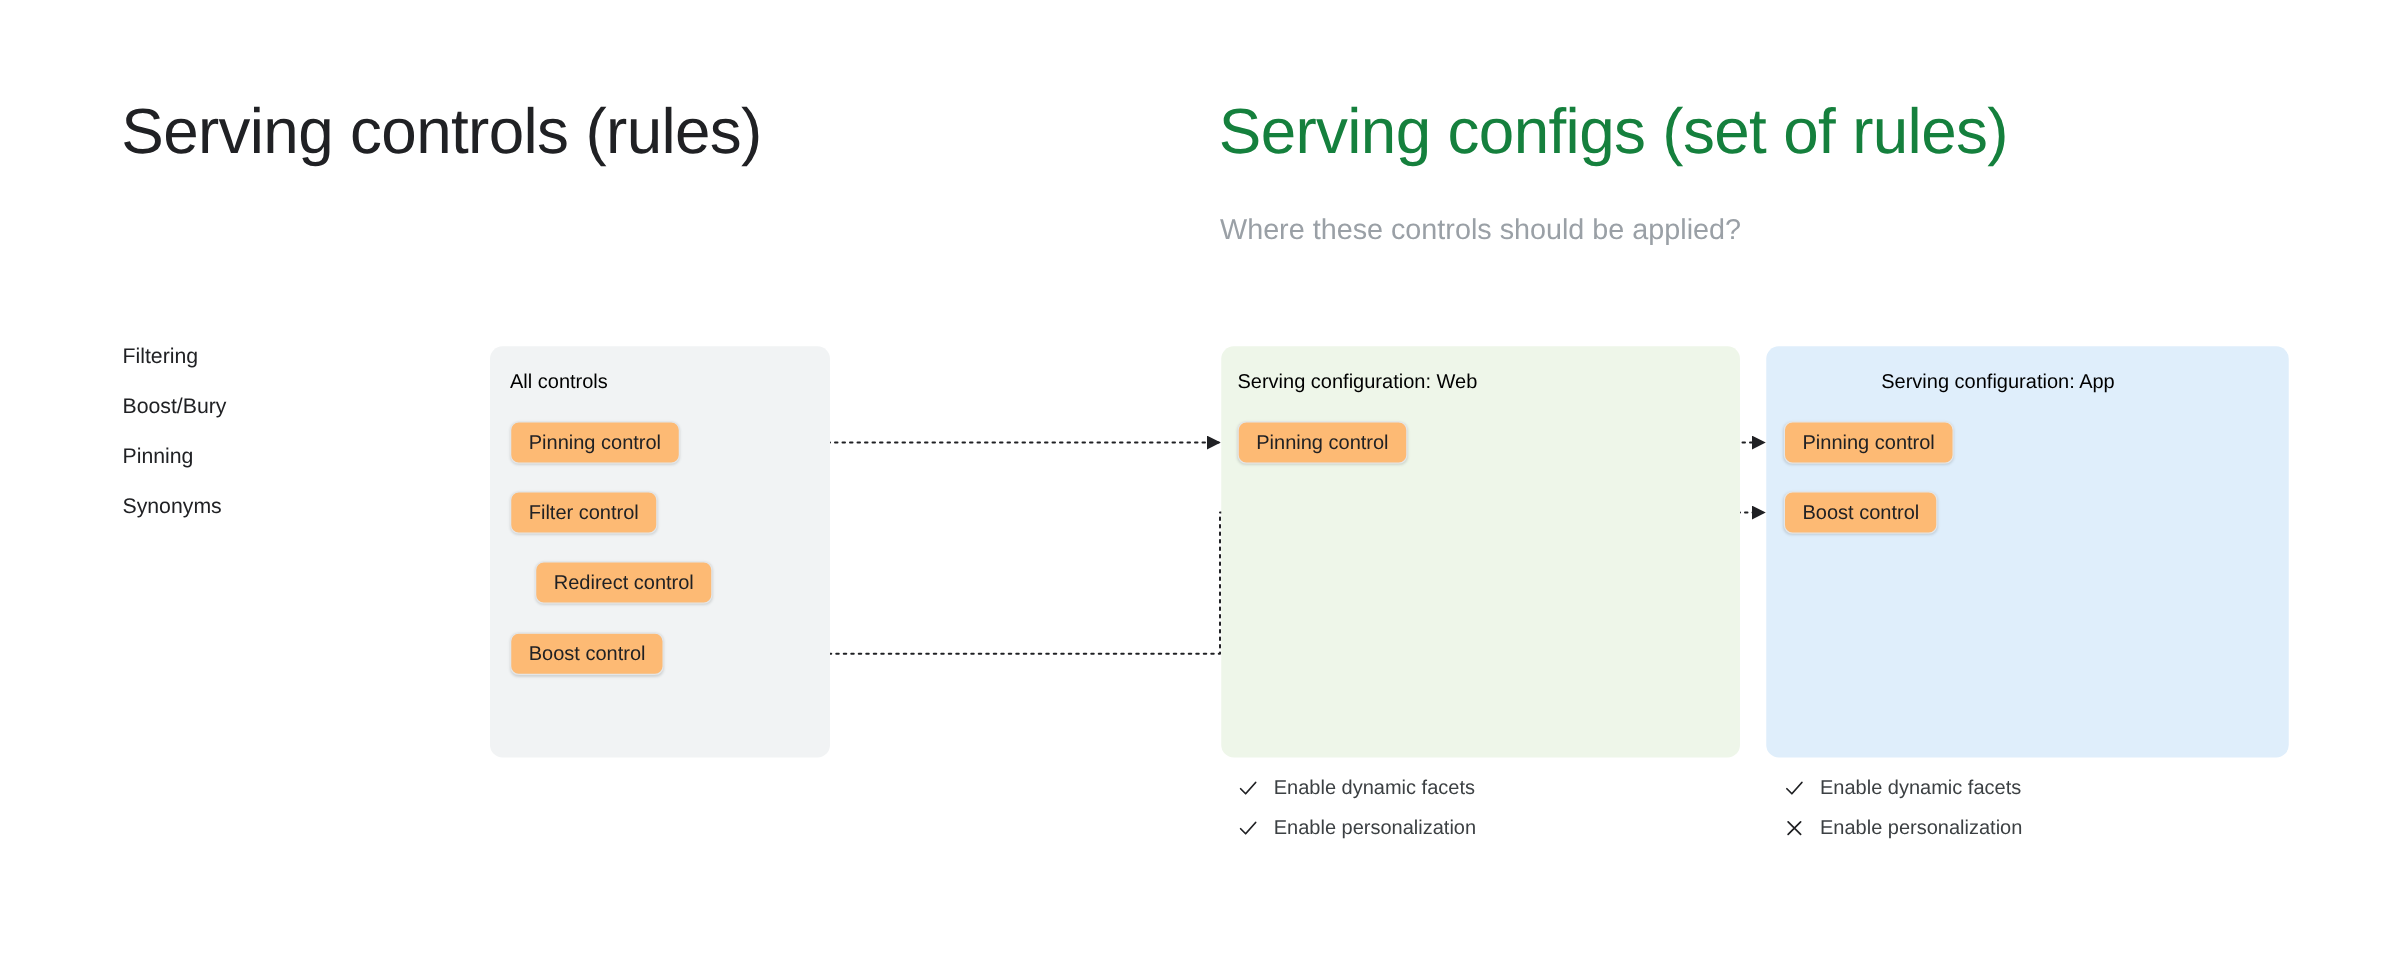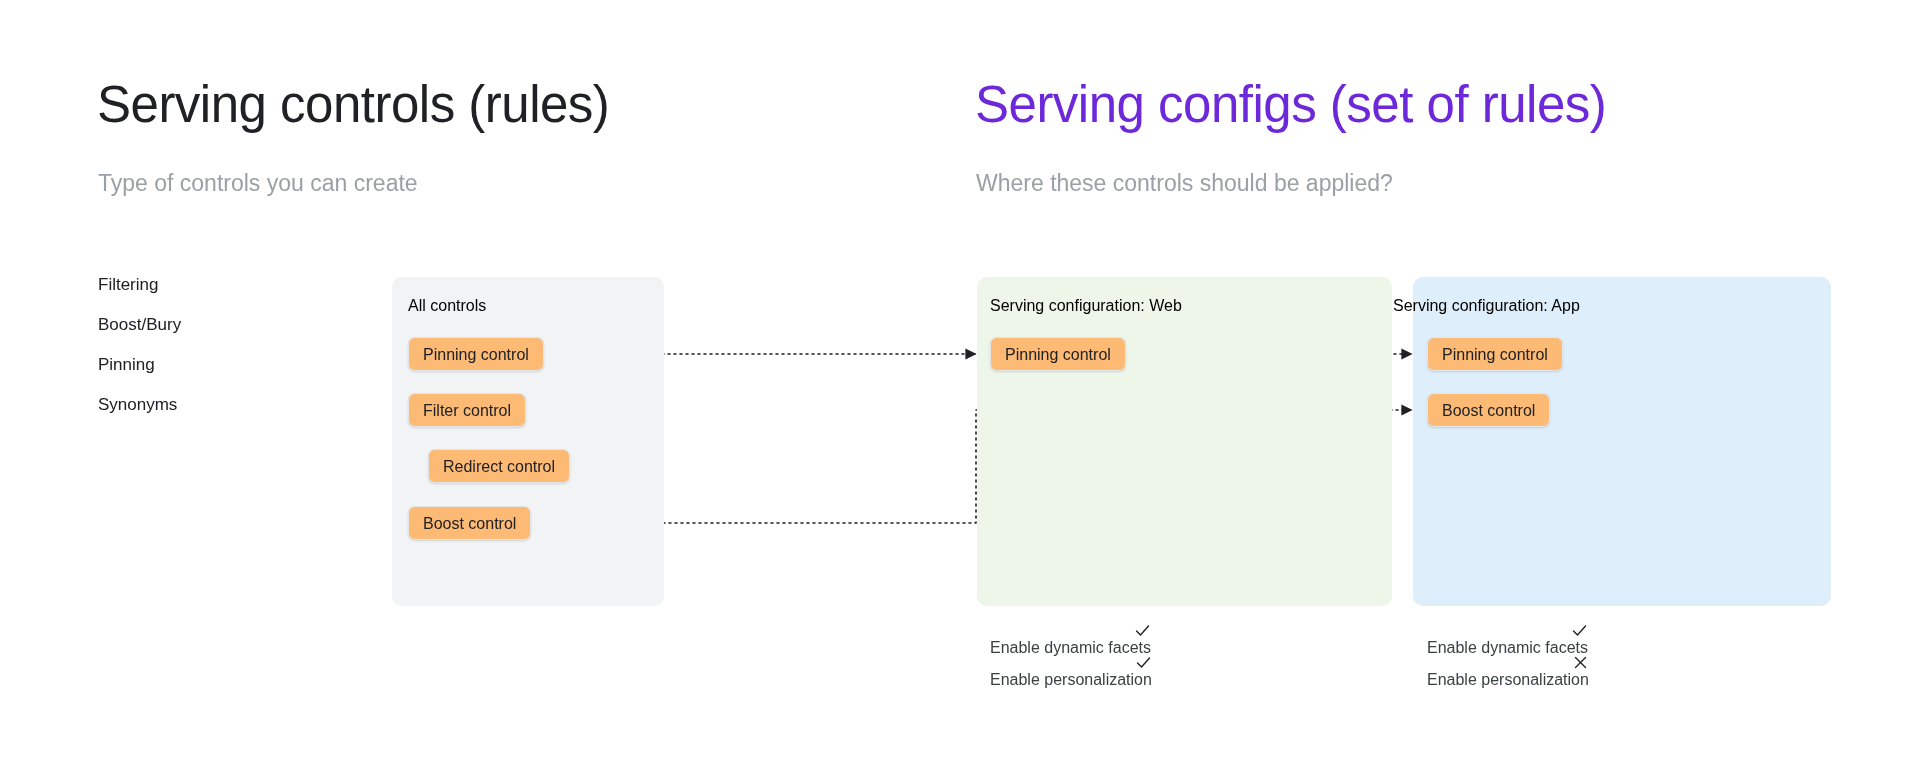--- a/index.html
+++ b/index.html
@@ -44,21 +44,21 @@
     color: #9aa0a6;
     white-space: nowrap;
   }
   .h-right {
     position: absolute;
     left: 975px;
     top: 75px;
     font-size: 51px;
     font-weight: 400;
     letter-spacing: -0.5px;
-    color: #6d28d9;
+    color: #15803d;
     white-space: nowrap;
   }
   .sub-right {
     position: absolute;
     left: 976px;
     top: 170px;
     font-size: 23px;
     font-weight: 400;
     color: #9aa0a6;
     white-space: nowrap;
@@ -125,25 +125,25 @@
     height: 34px;
     line-height: 34px;
     white-space: nowrap;
     box-sizing: border-box;
   }
 
   
   .check-row {
     position: absolute;
     display: flex;
-    align-items: flex-end;
+    align-items: flex-start;
+    gap: 12px;
     font-size: 16px;
     color: #3c4043;
     white-space: nowrap;
-    flex-direction: column;
   }
   .check-icon {
     width: 17px;
     height: 17px;
     display: inline-block;
     flex: 0 0 auto;
   }
 
   svg.connectors {
     position: absolute;
@@ -153,21 +153,20 @@
     height: 775px;
     pointer-events: none;
   }
 </style>
 </head>
 <body>
 
 <div class="stage">
 
   <div class="h-left">Serving controls (rules)</div>
-  <div class="sub-left">Type of controls you can create</div>
   <div class="h-right">Serving configs (set of rules)</div>
   <div class="sub-right">Where these controls should be applied?</div>
 
   <div class="type-list">
     <div class="type-item">Filtering</div>
     <div class="type-item">Boost/Bury</div>
     <div class="type-item">Pinning</div>
     <div class="type-item">Synonyms</div>
   </div>
 
@@ -207,21 +206,21 @@
   <div class="check-row" style="left:990px; top:654px;">
     <span class="check-icon">
       <svg width="17" height="17" viewBox="0 0 17 17" xmlns="http://www.w3.org/2000/svg">
         <path d="M2.5 9 L6.5 13 L14.5 4" stroke="#202124" stroke-width="1.4" fill="none" stroke-linecap="round" stroke-linejoin="round"></path>
       </svg>
     </span>
     <span>Enable personalization</span>
   </div>
 
   <div class="panel" id="panel-app"></div>
-  <div class="panel-label" style="left:1393px; top:297px;text-align:right;">Serving configuration: App</div>
+  <div class="panel-label" style="left:1505px; top:297px;text-align:right;">Serving configuration: App</div>
   <div class="chip" style="left:1427px; top:337px;">Pinning control</div>
   <div class="chip" style="left:1427px; top:393px;">Boost control</div>
 
   <div class="check-row" style="left:1427px; top:622px;">
     <span class="check-icon">
       <svg width="17" height="17" viewBox="0 0 17 17" xmlns="http://www.w3.org/2000/svg">
         <path d="M2.5 9 L6.5 13 L14.5 4" stroke="#202124" stroke-width="1.4" fill="none" stroke-linecap="round" stroke-linejoin="round"></path>
       </svg>
     </span>
     <span>Enable dynamic facets</span>

